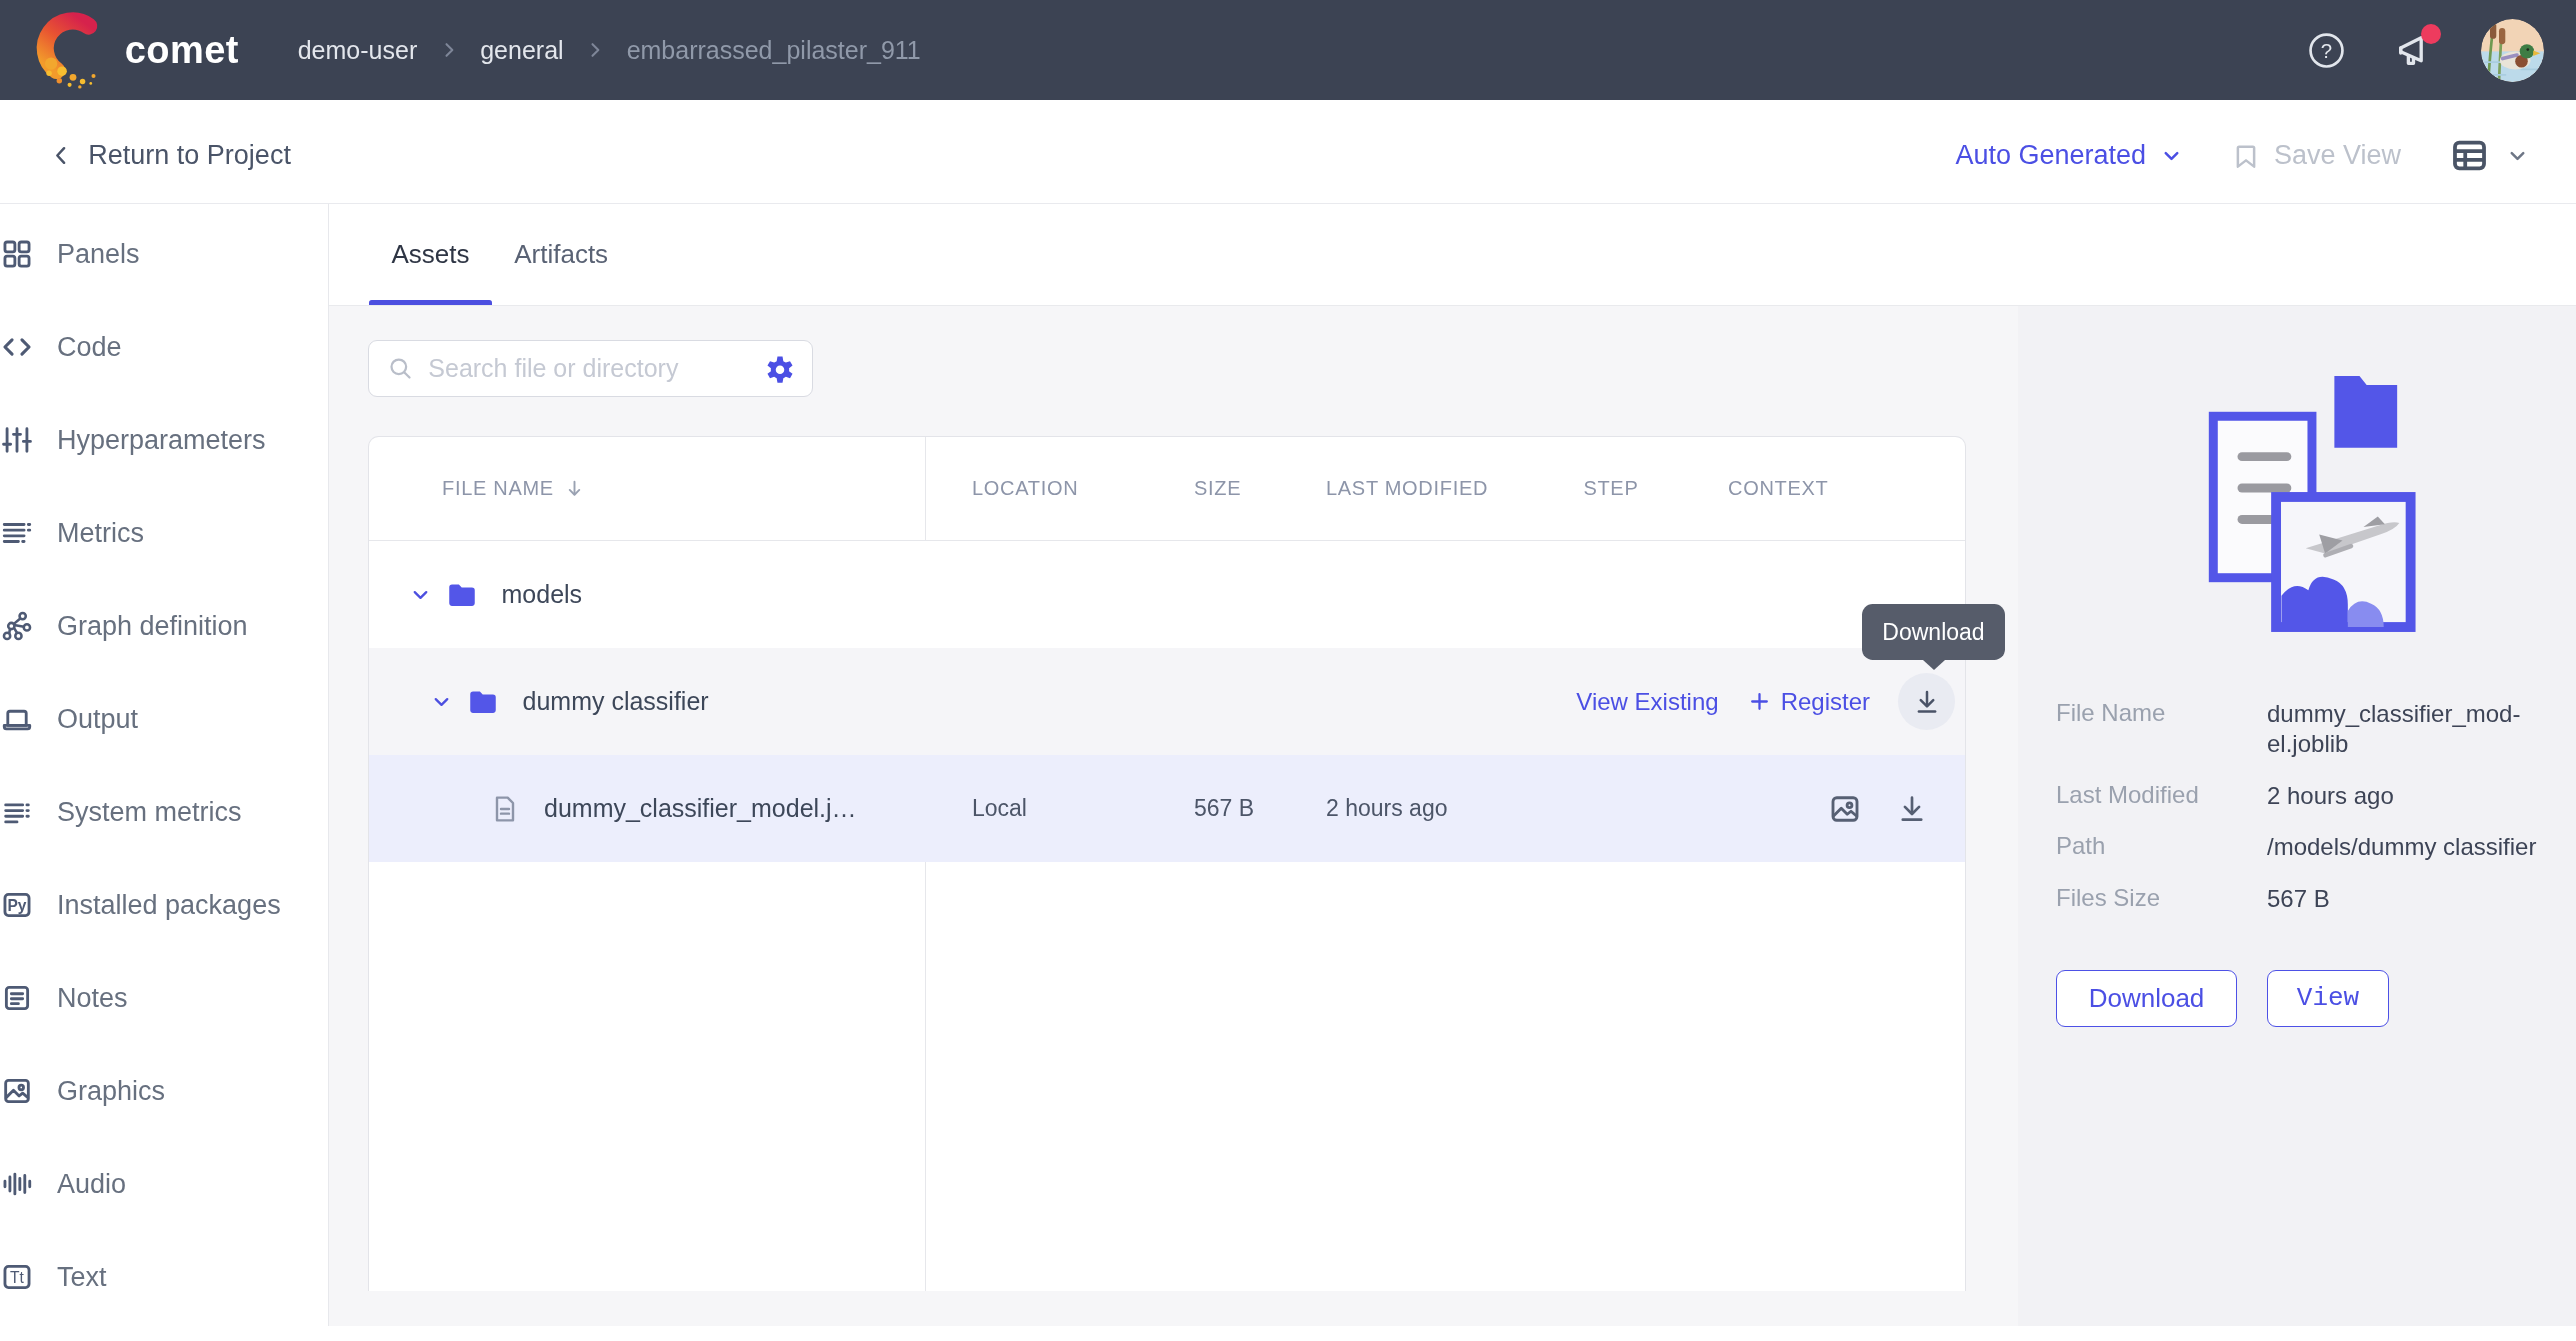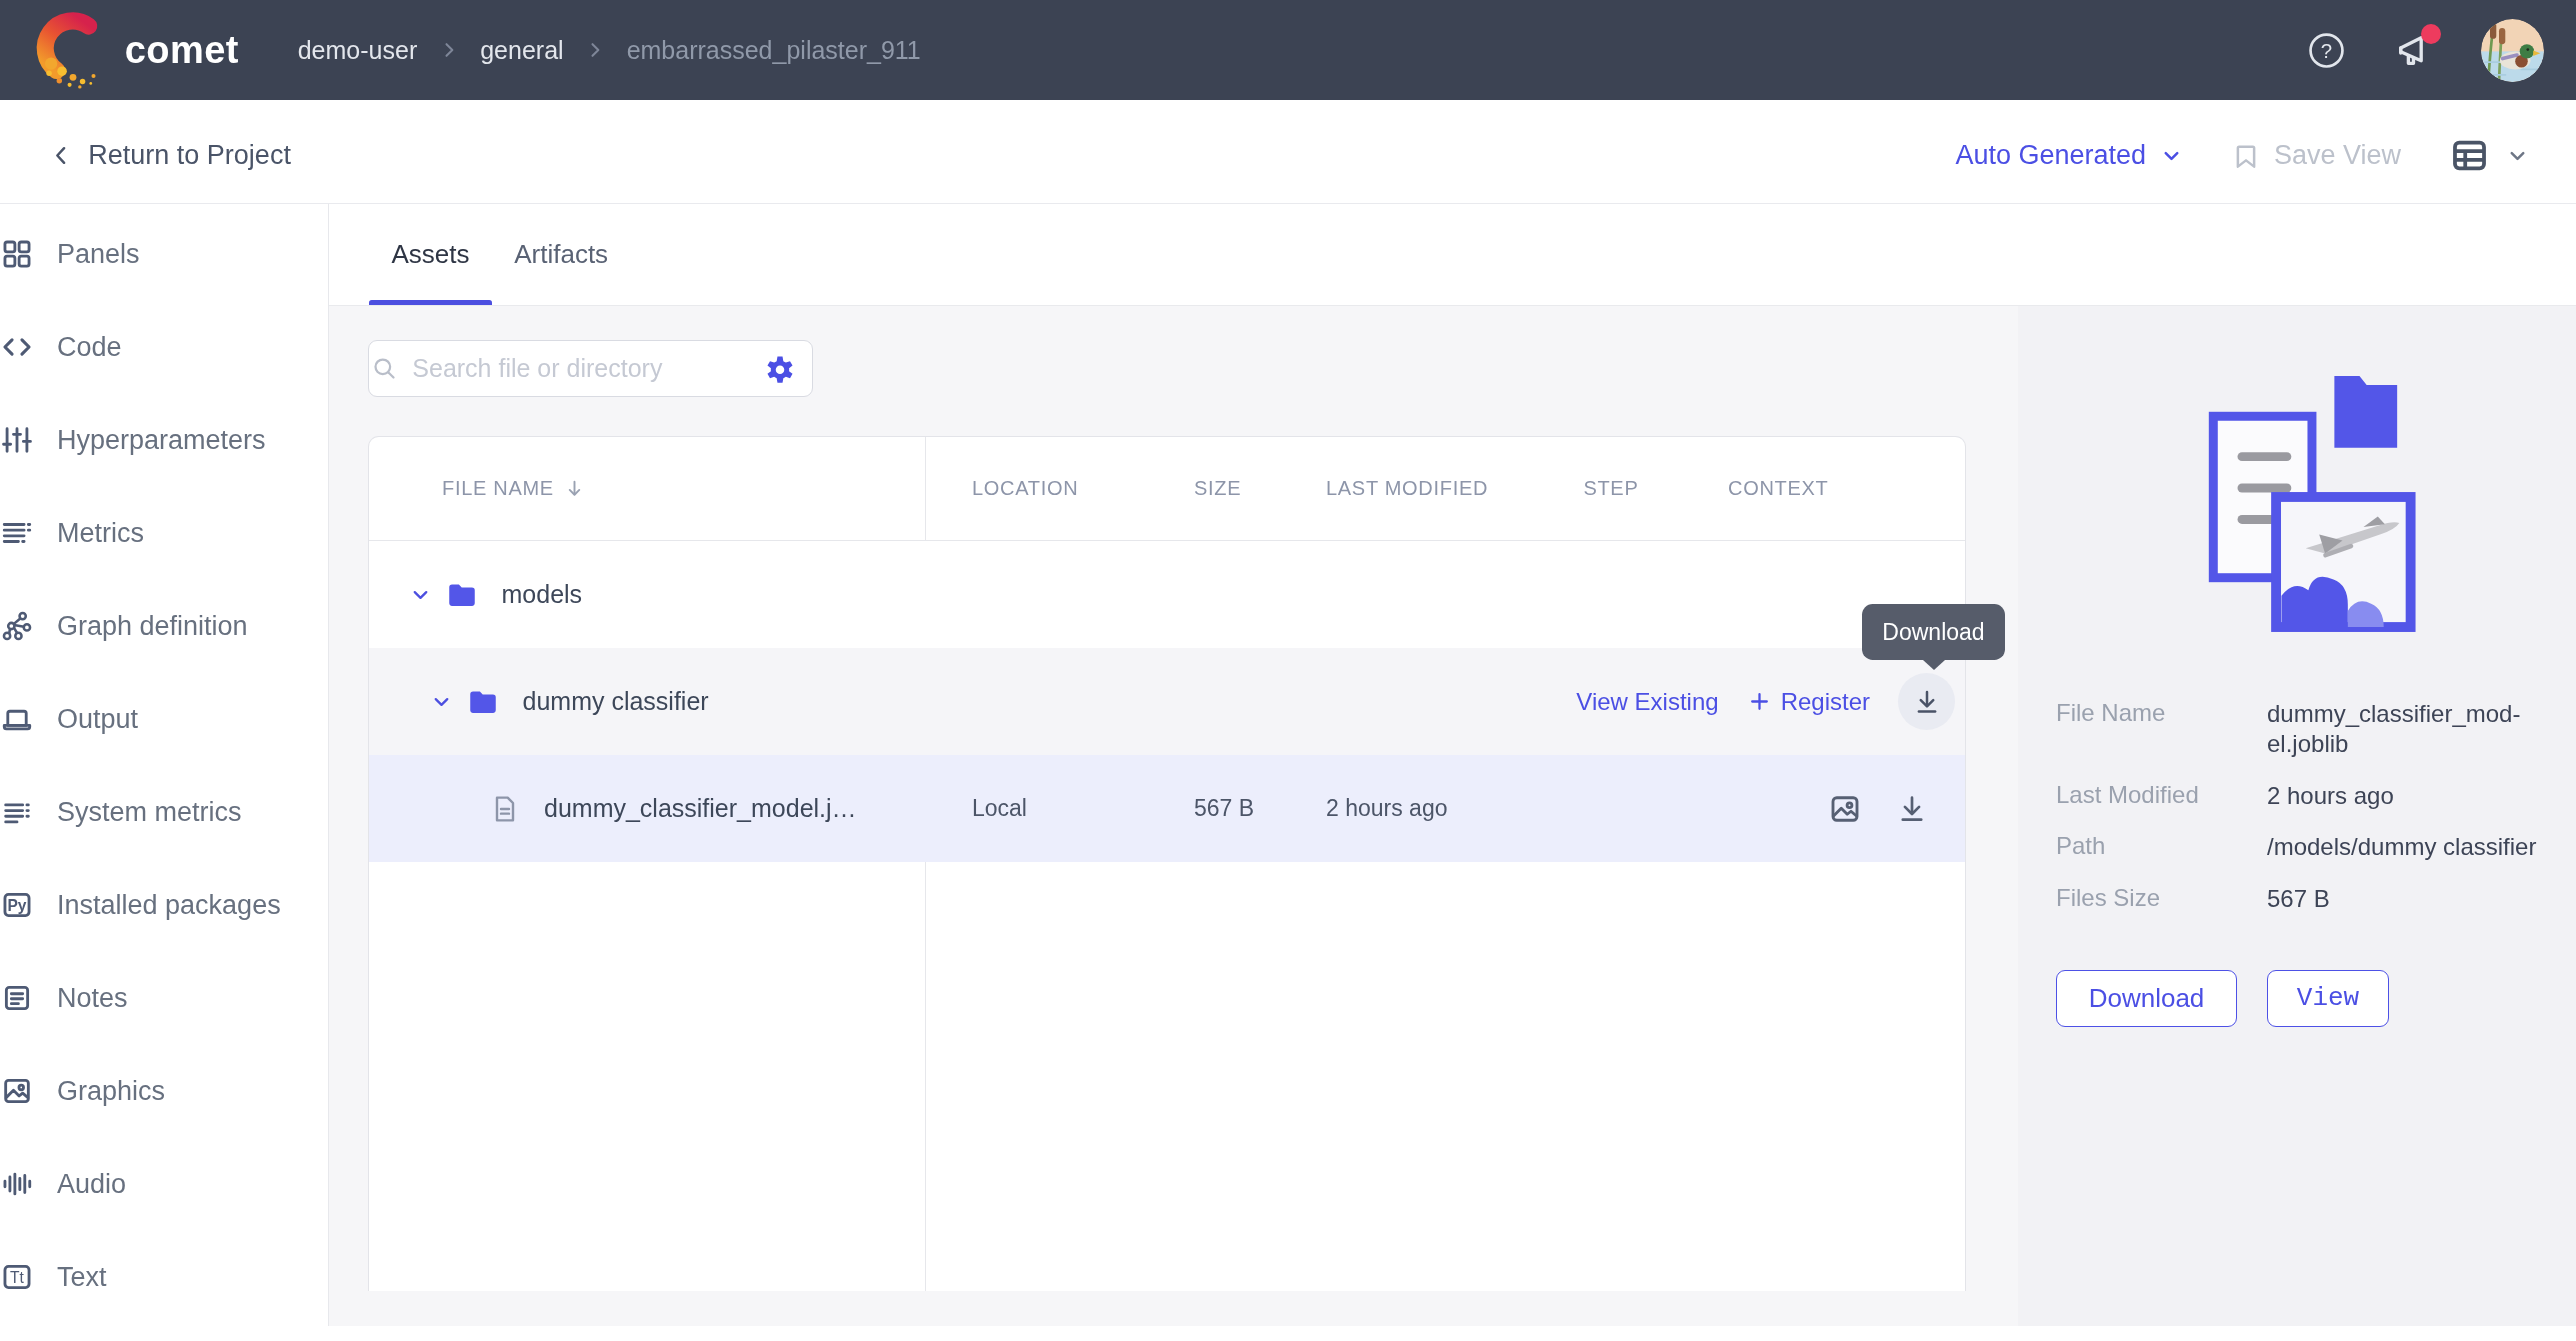--- a/index.html
+++ b/index.html
@@ -38,21 +38,21 @@
 
   .main-col { flex:1; display:flex; flex-direction:column; min-width:0; }
   .tabstrip { height:102px; background:#ffffff; border-bottom:0.9px solid #e9eaed; display:flex; padding-left:40px; flex:none; }
   .tab { position:relative; display:flex; align-items:center; padding:0 22.4px; font-size:26px; color:#596274; cursor:pointer; }
   .tab.active { color:#2e3544; font-weight:500; }
   .tab.active::after { content:""; position:absolute; left:0; right:0; bottom:0; height:5.4px; background:#4c4fe0; border-radius:2.7px 2.7px 0 0; }
 
   .body-row { flex:1; display:flex; min-height:0; }
   .table-area { width:1689px; background:#f6f6f8; padding:34px 0 0 39px; position:relative; flex:none; }
 
-  .search-box { width:445px; height:57px; background:#ffffff; border:1.8px solid #d9dbe2; border-radius:9px; display:flex; align-items:center; padding:0 16px 0 2px; margin-bottom:39px; }
+  .search-box { width:445px; height:57px; background:#ffffff; border:1.8px solid #d9dbe2; border-radius:9px; display:flex; align-items:center; padding:0 16px 0 18px; margin-bottom:39px; }
   .search-box svg.mag { width:27px; height:27px; color:#b9bec9; flex:none; }
   .search-box input { flex:1; border:none; outline:none; font-size:25px; color:#3d4456; margin:0 14.3px; min-width:0; font-family:"Liberation Sans", sans-serif; background:transparent; }
   .search-box input::placeholder { color:#c5c9d3; }
   .gear-btn { display:flex; color:#4b4fe4; cursor:pointer; }
 
   .asset-table { width:1598px; height:calc(100% - 131px); background:#ffffff; border:0.9px solid #e3e4e9; border-bottom:none; border-radius:10.7px 10.7px 0 0; position:relative; overflow:hidden; }
   .col-divider { position:absolute; left:556px; top:0; bottom:0; width:0.9px; background:#e6e7eb; }
   .t-row { display:grid; grid-template-columns:556px 251px 134px 260px 134px 1fr; align-items:center; }
   .t-head { height:104px; border-bottom:0.9px solid #e6e7eb; }
   .th { font-size:20px; letter-spacing:0.7px; color:#8d95a9; display:flex; align-items:center; gap:9px; }

